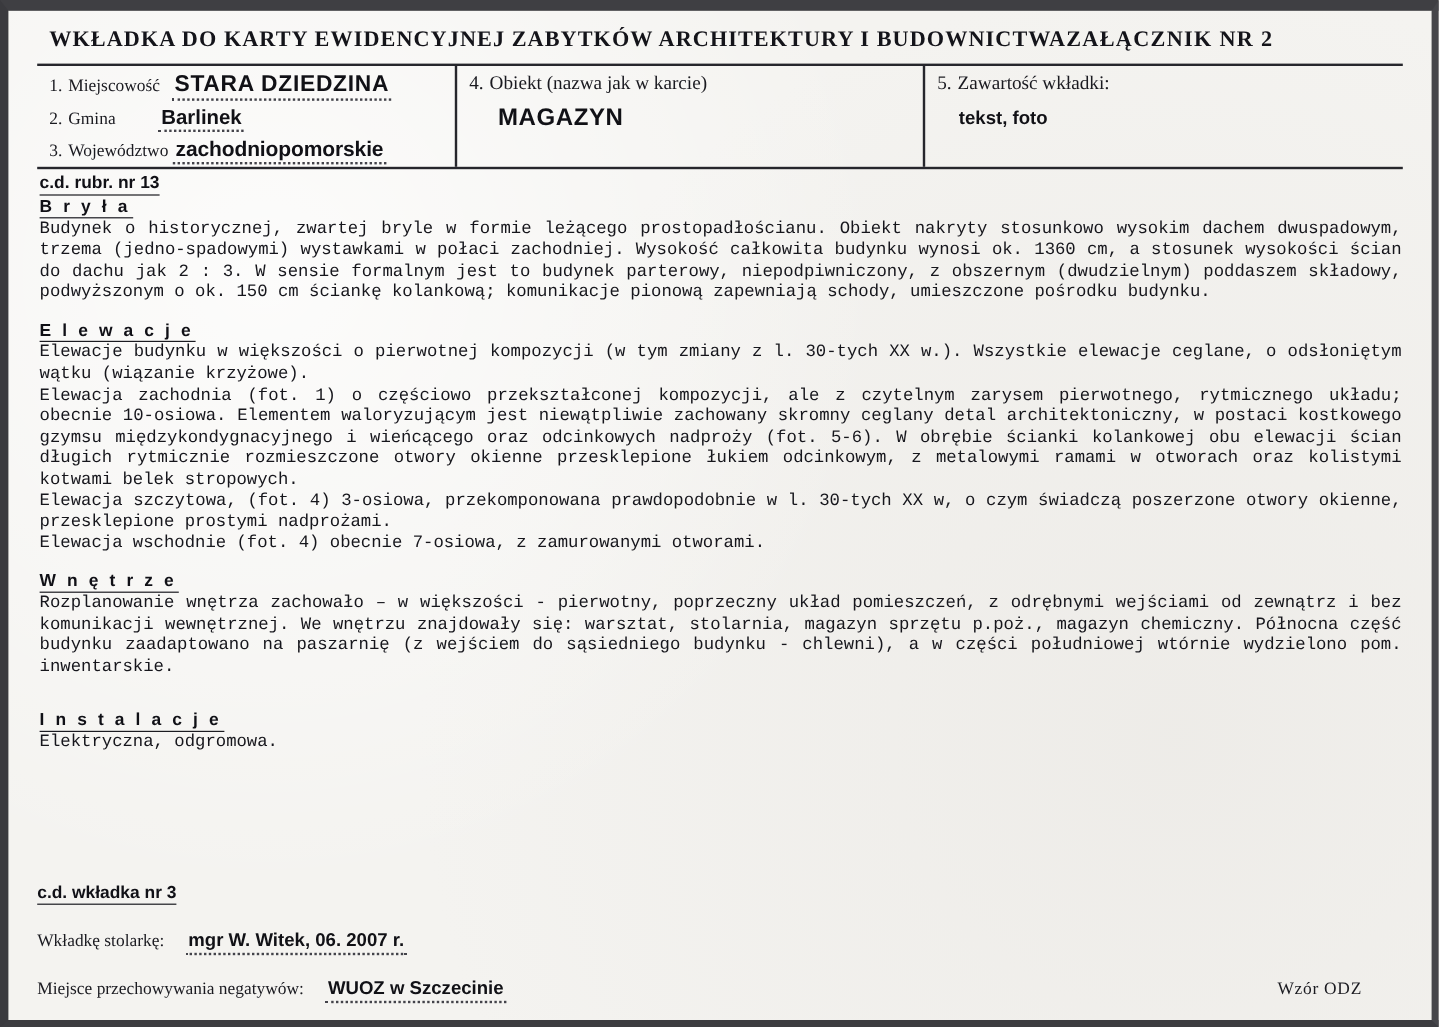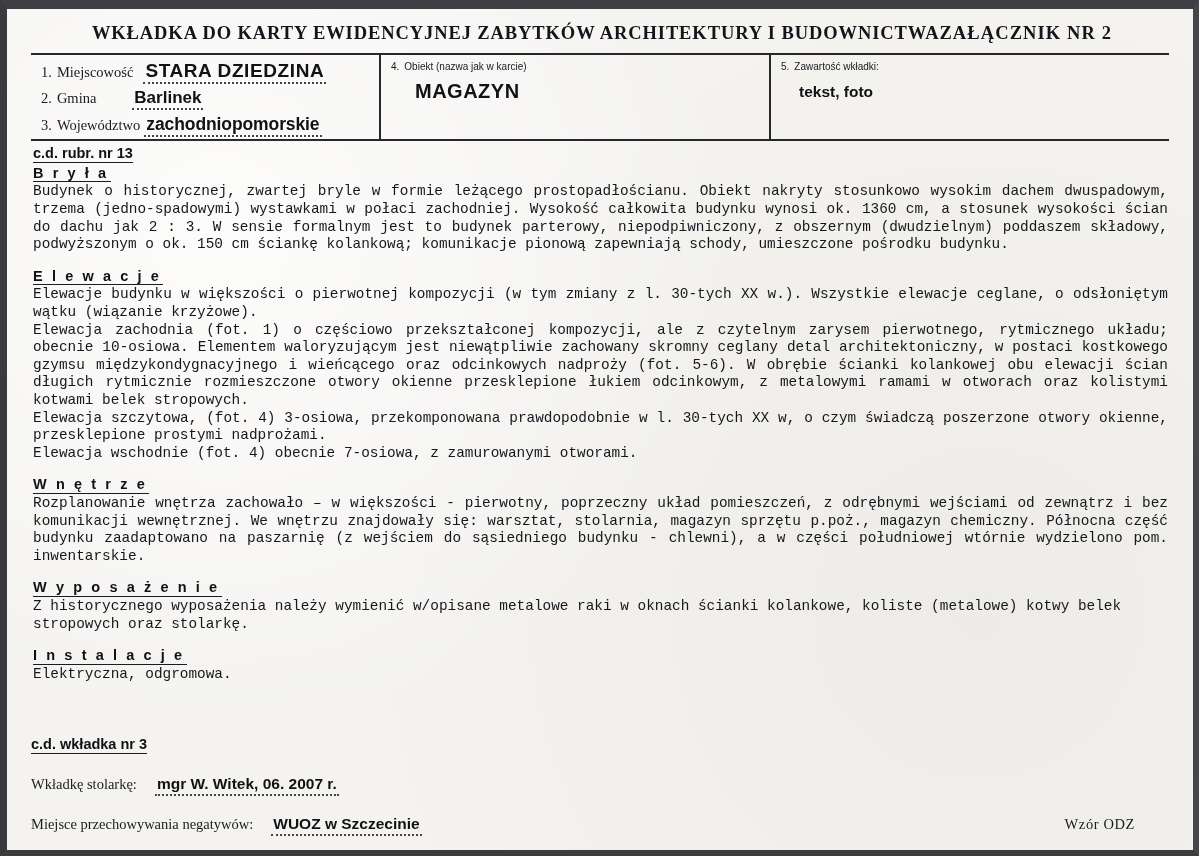--- a/index.html
+++ b/index.html
@@ -40,21 +40,21 @@
     position: absolute;
     left: 24px;
     top: 14px;
     width: 1138px;
   }
 
   
   .doc-title-row {
     display: flex;
     align-items: baseline;
-    justify-content: center;
+    justify-content: flex-start;
     font-family: "Liberation Serif", serif;
     font-weight: bold;
     font-size: 18.5px;
     letter-spacing: 0.9px;
     color: #14141a;
     padding: 0 6px 0 10px;
   }
   .doc-title { white-space: nowrap; }
   .doc-annex { white-space: nowrap; letter-spacing: 1.1px; }
 
@@ -100,22 +100,22 @@
     border-bottom: 2px dotted #43434a;
     padding: 0 2px 1px 2px;
     margin-left: 10px;
     line-height: 1.06;
   }
   .fv-1 { font-size: 19px; letter-spacing: 0.6px; }
   .fv-2 { font-size: 17px; margin-left: 36px; }
   .fv-3 { font-size: 17.5px; margin-left: 4px; letter-spacing: -0.1px; }
 
   .cell-caption {
-    font-family: Liberation Sans, sans-serif;
-    font-size: 10px;
+    font-family: Liberation Serif, serif;
+    font-size: 16px;
     color: #1a1a20;
   }
   .cell-caption .cap-num { margin-right: 5px; }
   .cell-big {
     font-family: "Liberation Sans", sans-serif;
     font-weight: bold;
     font-size: 20px;
     color: #111116;
     margin: 8px 0 0 24px;
     letter-spacing: 0.5px;
@@ -282,24 +282,20 @@
 
         <div class="sec-gap"></div>
 
         <div class="sec-wrap">
           <div class="sec-head spaced">W n ę t r z e</div>
           <p class="body-text">Rozplanowanie wnętrza zachowało – w większości - pierwotny, poprzeczny układ pomieszczeń, z odrębnymi wejściami od zewnątrz i bez komunikacji wewnętrznej. We wnętrzu znajdowały się: warsztat, stolarnia, magazyn sprzętu p.poż., magazyn chemiczny. Północna część budynku zaadaptowano na paszarnię (z wejściem do sąsiedniego budynku - chlewni), a w części południowej wtórnie wydzielono pom. inwentarskie.</p>
         </div>
 
         <div class="sec-gap"></div>
 
-        <div class="sec-wrap">
-          <div class="sec-head spaced">W y p o s a ż e n i e</div>
-          <p class="body-text nojust">Z historycznego wyposażenia należy wymienić w/opisane metalowe raki w oknach ścianki kolankowe, koliste (metalowe) kotwy belek stropowych oraz stolarkę.</p>
-        </div>
 
         <div class="sec-gap"></div>
 
         <div class="sec-wrap">
           <div class="sec-head spaced">I n s t a l a c j e</div>
           <p class="body-text nojust">Elektryczna, odgromowa.</p>
         </div>
 
       </div>
     </div>

